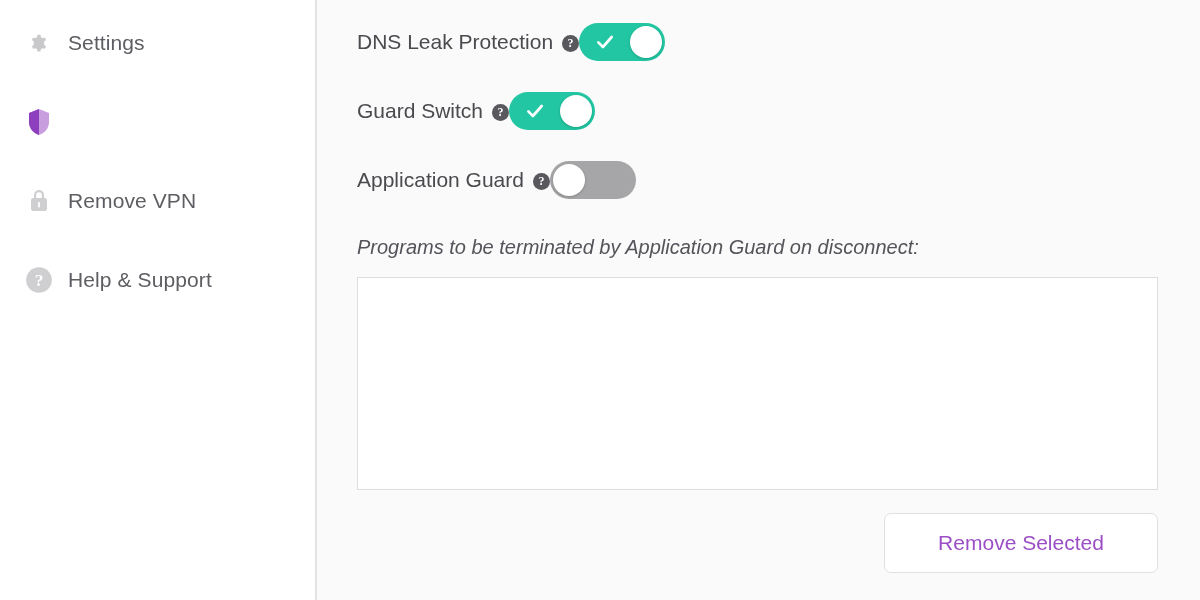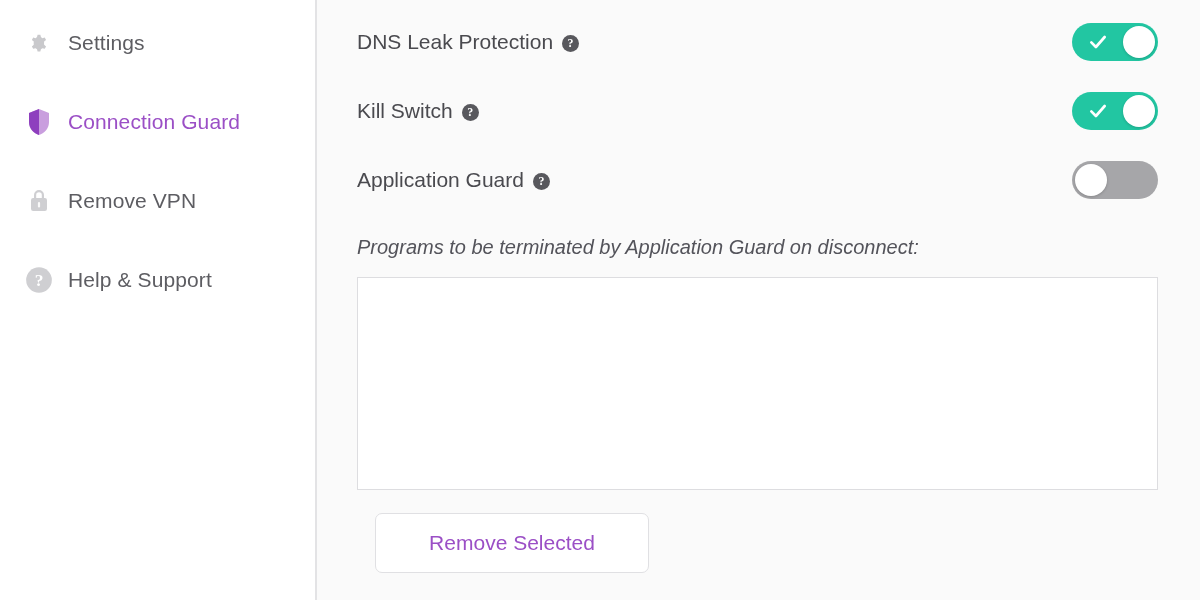--- a/index.html
+++ b/index.html
@@ -66,21 +66,20 @@
     flex: 1 1 auto;
     height: 600px;
     background: #fafafa;
     padding: 0 42px 0 40px;
     position: relative;
   }
 
   .toggle-row {
     display: flex;
     align-items: center;
-    justify-content: space-between;
     height: 44px;
     margin-top: 0;
   }
   .toggle-row.r1 { margin-top: 20px; }
   .toggle-row.r2 { margin-top: 25px; }
   .toggle-row.r3 { margin-top: 25px; }
 
   .toggle-label {
     display: flex;
     align-items: center;
@@ -160,21 +159,21 @@
     font-family: "Liberation Sans", sans-serif;
     font-size: 17px;
     color: #4a4a4f;
     padding: 10px 12px;
     display: block;
   }
 
   .button-row {
     margin-top: 23px;
     display: flex;
-    justify-content: space-between;
+    justify-content: flex-end;
     gap: 24px;
     padding-left: 18px;
   }
 
   .btn {
     height: 60px;
     border-radius: 7px;
     font-size: 21px;
     font-family: "Liberation Sans", sans-serif;
     cursor: pointer;
@@ -213,21 +212,20 @@
       <span class="nav-label">Settings</span>
     </div>
 
     <div class="nav-item active">
       <span class="nav-icon">
         <svg width="24" height="28" viewBox="0 0 24 28">
           <path d="M12 1 L22 5 V14 C22 21 17 25.5 12 27 C7 25.5 2 21 2 14 V5 Z" fill="#c99ede"></path>
           <path d="M12 1 L2 5 V14 C2 21 7 25.5 12 27 Z" fill="#8e3fbe"></path>
         </svg>
       </span>
-      <span class="nav-label">Connection Guard</span>
     </div>
 
     <div class="nav-item">
       <span class="nav-icon">
         <svg width="24" height="28" viewBox="0 0 24 28" fill="#cfcfd2">
           <path d="M7 11 V8 a5 5 0 0 1 10 0 v3 h-2.2 V8 a2.8 2.8 0 0 0-5.6 0 v3 z"></path>
           <rect x="4" y="11" width="16" height="13" rx="2.2"></rect>
           <rect x="10.9" y="15" width="2.2" height="5.5" rx="1.1" fill="#fafafa"></rect>
         </svg>
       </span>
@@ -256,21 +254,21 @@
       <div class="switch on">
         <svg class="tick" viewBox="0 0 24 24">
           <path d="M4 12.5 L9.5 18 L20 6" fill="none" stroke="#ffffff" stroke-width="3.2" stroke-linecap="round" stroke-linejoin="round"></path>
         </svg>
         <span class="knob"></span>
       </div>
     </div>
 
     <div class="toggle-row r2">
       <div class="toggle-label">
-        <span>Kill Switch</span>
+        <span>Guard Switch</span>
         <span class="help-icon">?</span>
       </div>
       <div class="switch on">
         <svg class="tick" viewBox="0 0 24 24">
           <path d="M4 12.5 L9.5 18 L20 6" fill="none" stroke="#ffffff" stroke-width="3.2" stroke-linecap="round" stroke-linejoin="round"></path>
         </svg>
         <span class="knob"></span>
       </div>
     </div>
 

